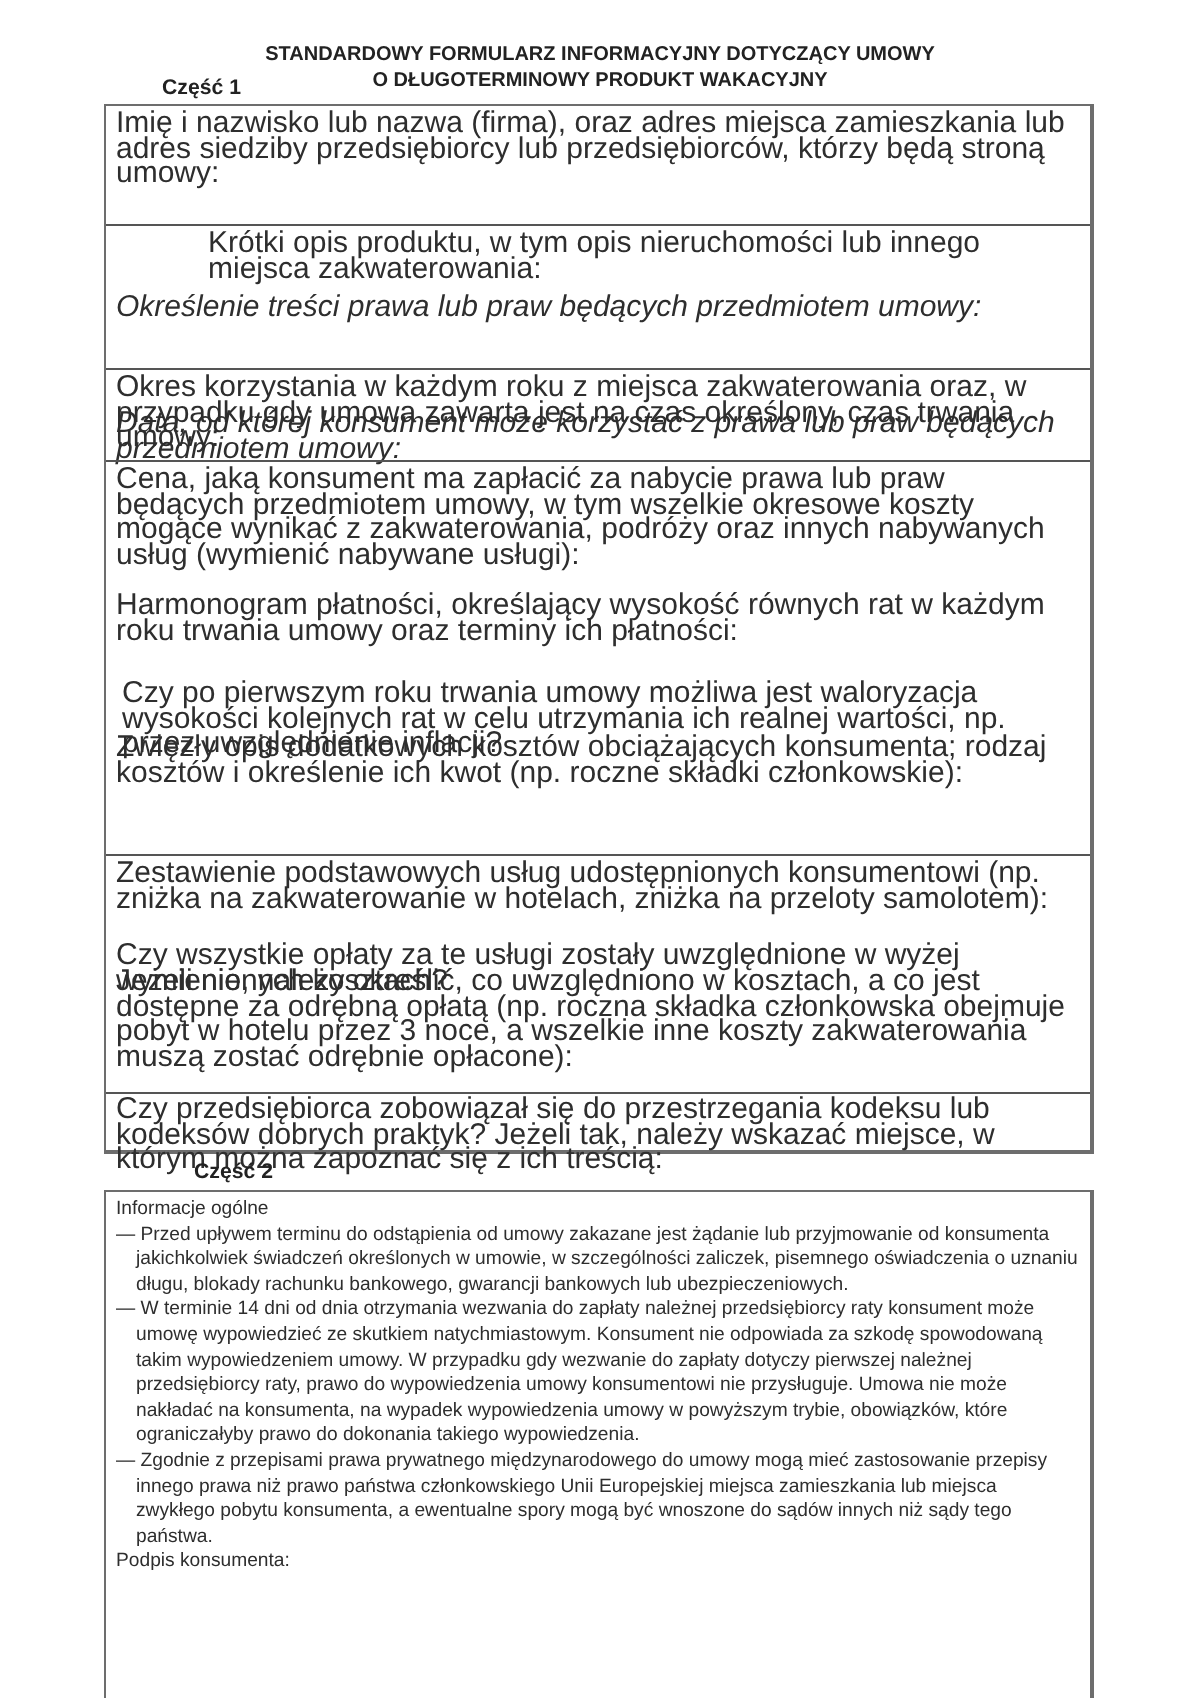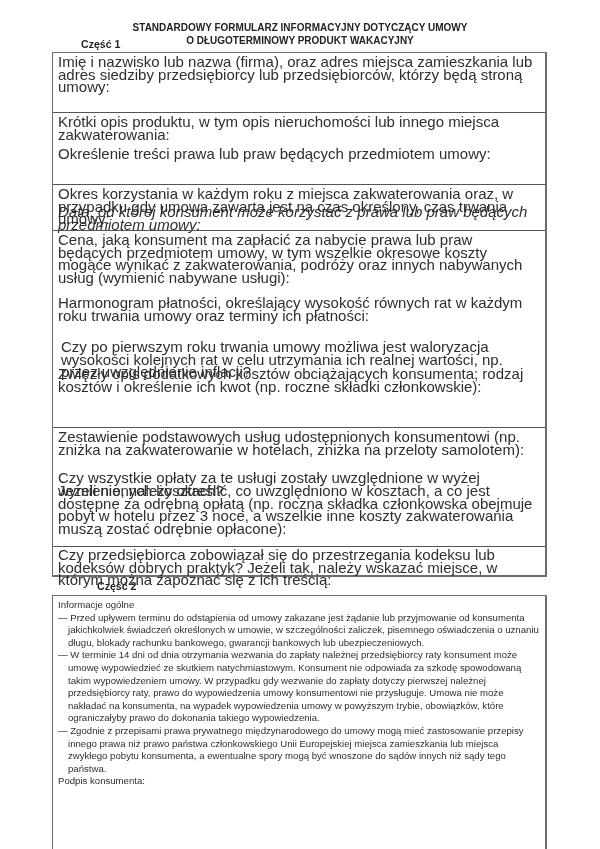--- a/index.html
+++ b/index.html
@@ -46,22 +46,22 @@
 
 <div class="part-label" style="left:49px; top:38px;">Część 1</div>
 
 <div class="box" style="top:52px; height:525px;">
 
   <div class="sec first" style="top:0; height:59px;">
     <div class="p" style="top:3px;">Imię i nazwisko lub nazwa (firma), oraz adres miejsca zamieszkania lub adres siedziby przedsiębiorcy lub przedsiębiorców, którzy będą stroną umowy:</div>
   </div>
 
   <div class="sec" style="top:59px; height:72px;">
-    <div class="p" style="top:3px;">Krótki opis produktu, w tym opis nieruchomości lub innego miejsca zakwaterowania:</div>
-    <div class="p" style="top:35px;">Określenie treści prawa lub praw będących przedmiotem umowy:</div>
+    <div class="p" style="top:3px;margin-left:46px;">Krótki opis produktu, w tym opis nieruchomości lub innego miejsca zakwaterowania:</div>
+    <div class="p" style="top:35px;font-style:italic;">Określenie treści prawa lub praw będących przedmiotem umowy:</div>
   </div>
 
   <div class="sec" style="top:131px; height:46px;">
     <div class="p" style="top:3px;">Okres korzystania w każdym roku z miejsca zakwaterowania oraz, w przypadku gdy umowa zawarta jest na czas określony, czas trwania umowy:</div>
     <div class="p" style="top:21px;font-style:italic;">Data, od której konsument może korzystać z prawa lub praw będących przedmiotem umowy:</div>
   </div>
 
   <div class="sec" style="top:177px; height:197px;">
     <div class="p" style="top:3px;">Cena, jaką konsument ma zapłacić za nabycie prawa lub praw będących przedmiotem umowy, w tym wszelkie okresowe koszty mogące wynikać z zakwaterowania, podróży oraz innych nabywanych usług (wymienić nabywane usługi):</div>
     <div class="p" style="top:66px;">Harmonogram płatności, określający wysokość równych rat w każdym roku trwania umowy oraz terminy ich płatności:</div>

